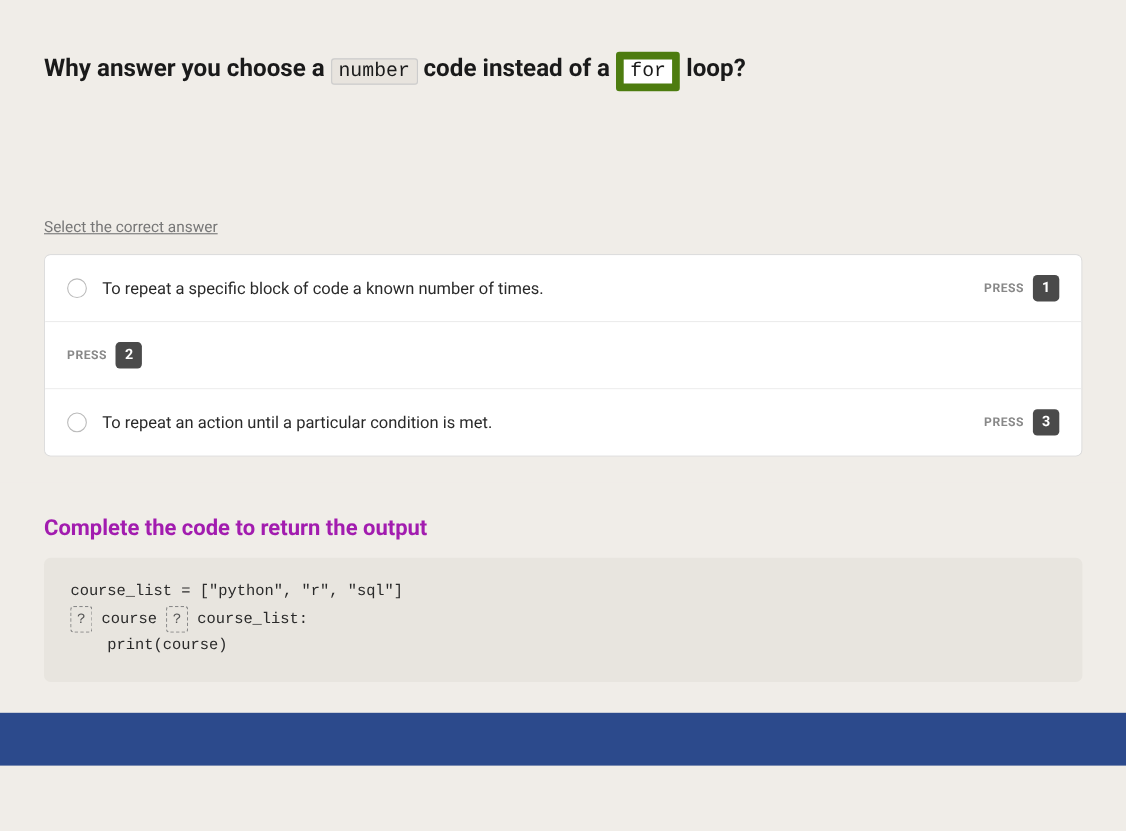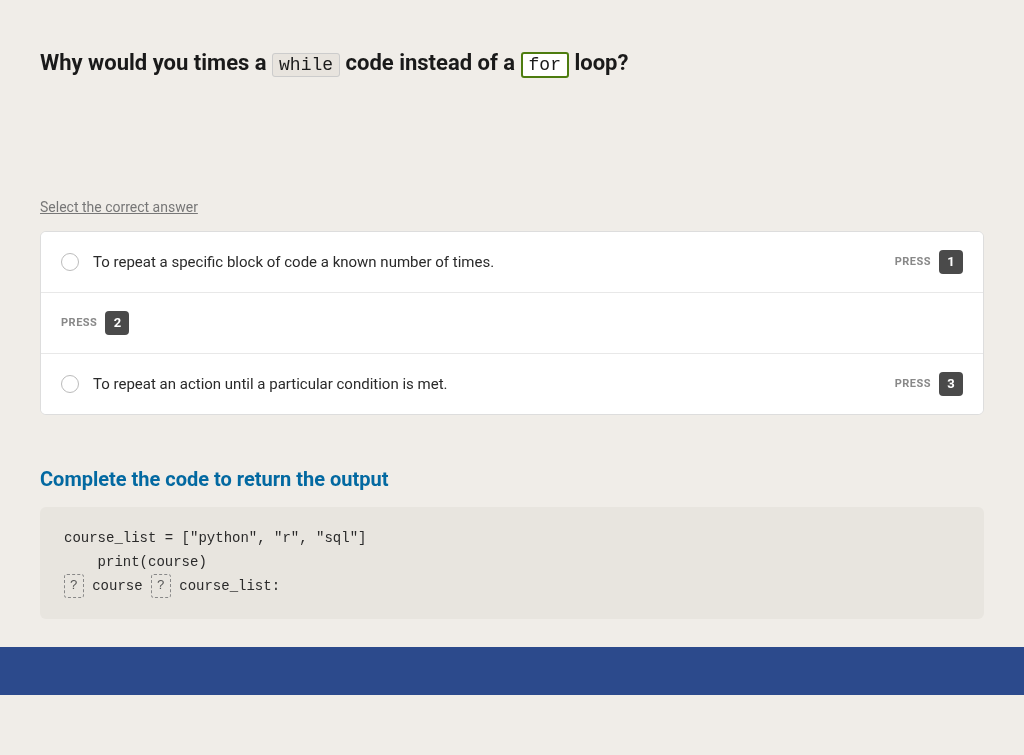--- a/index.html
+++ b/index.html
@@ -44,21 +44,21 @@
       border-radius: 3px;
       padding: 1px 6px;
       color: #1a1a1a;
     }
 
     .inline-code-bordered {
       font-family: 'Courier New', Courier, monospace;
       font-size: 18px;
       font-weight: 400;
       background-color: #ffffff;
-      border: 2px solid #4d7c0f;
+      border: 7px solid #4d7c0f;
       border-radius: 3px;
       padding: 1px 6px;
       color: #1a1a1a;
     }
 
     .select-label {
       font-size: 14px;
       color: #777;
       margin-bottom: 16px;
       font-weight: 400;
@@ -136,21 +136,21 @@
     }
 
     .code-section {
       background-color: #f0ede8;
       padding: 28px 40px 28px 40px;
     }
 
     .code-section-title {
       font-size: 20px;
       font-weight: 700;
-      color: #0369a1;
+      color: #a21caf;
       margin-bottom: 16px;
     }
 
     .code-block {
       background-color: #e8e5df;
       border-radius: 6px;
       padding: 20px 24px;
       font-family: 'Courier New', Courier, monospace;
       font-size: 14px;
       color: #2a2a2a;
@@ -181,21 +181,21 @@
       margin-top: 0;
     }
   </style>
 </head>
 <body>
 
 <div class="page-container">
 
   <div class="question-section">
     <h1 class="question-title">
-      <span>Why would you times a </span><code class="inline-code">while</code><span> code instead of a </span><code class="inline-code-bordered">for</code><span> loop?</span>
+      <span>Why answer you choose a </span><code class="inline-code">number</code><span> code instead of a </span><code class="inline-code-bordered">for</code><span> loop?</span>
     </h1>
 
     <p class="select-label">Select the correct answer</p>
 
     <div class="answer-options">
 
       <div class="answer-option">
         <div class="answer-left">
           <div class="radio-circle"></div>
           <span class="option-text">To repeat a specific block of code a known number of times.</span>
@@ -223,20 +223,20 @@
           <div class="press-number">3</div>
         </div>
       </div>
     </div>
   </div>
 
   <div class="code-section">
     <h2 class="code-section-title">Complete the code to return the output</h2>
     <div class="code-block">
       <span class="code-line"><span>course_list = ["python", "r", "sql"]</span></span>
+      <span class="code-line"><span class="code-placeholder">?</span><span> course </span><span class="code-placeholder">?</span><span> course_list:</span></span>
       <span class="code-line"><span>    print(course)</span></span>
-      <span class="code-line"><span class="code-placeholder">?</span><span> course </span><span class="code-placeholder">?</span><span> course_list:</span></span>
     </div>
   </div>
 
   <div class="bottom-bar"></div>
 
 </div>
 
 </body></html>

